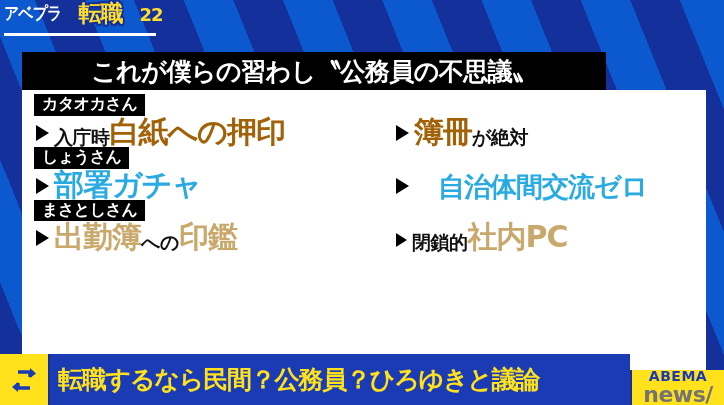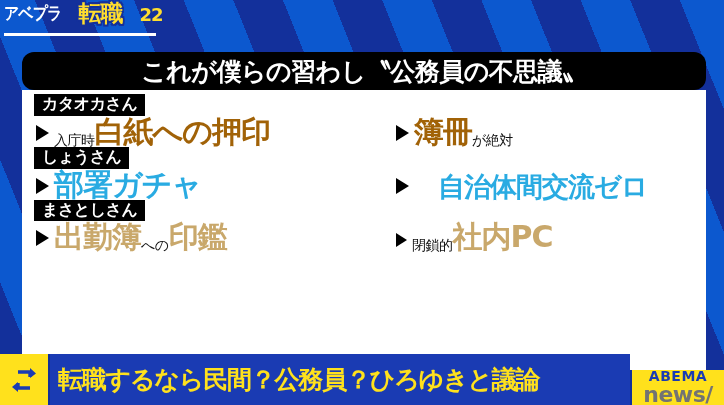--- a/index.html
+++ b/index.html
@@ -40,25 +40,24 @@
       -1.6px 0 #14309b, 1.6px 0 #14309b, 0 -1.6px #14309b, 0 1.6px #14309b,
       -1.6px -1.6px #14309b, 1.6px -1.6px #14309b, -1.6px 1.6px #14309b, 1.6px 1.6px #14309b;
   }
   .logo-22{
     font-size:18px;font-weight:bold;color:#ffdd2e;
     line-height:1;letter-spacing:-1px;padding-bottom:1px;
     font-family:"DejaVu Sans",sans-serif;
   }
   
   .title-bar{
-    position:absolute;left:22px;top:52px;width:684px;height:38px;
+    position:absolute;left:22px;top:52px;width:584px;height:38px;
     background:#000000;
     display:flex;align-items:center;justify-content:center;
     z-index:5;
-    border-radius:12px;
   }
   .title-text{
     color:#ffffff;font-size:25px;font-weight:bold;
     letter-spacing:-0.5px;line-height:1;white-space:nowrap;
   }
   
   .panel{
     position:absolute;left:22px;top:90px;width:684px;height:296px;
     background:#ffffff;z-index:4;
     box-sizing:border-box;
@@ -89,21 +88,21 @@
     border-bottom:8px solid transparent;
     margin-right:5px;margin-bottom:6px;flex:0 0 auto;
   }
   .tri.sm{
     border-left:11px solid #000000;
     border-top:7px solid transparent;
     border-bottom:7px solid transparent;
     margin-bottom:5px;
   }
   .small{
-    font-size:14px;font-weight:normal;color:#111111;
+    font-size:19px;font-weight:bold;color:#111111;
     letter-spacing:-0.5px;line-height:1;
   }
   .big{
     font-size:30px;font-weight:bold;letter-spacing:-1px;line-height:1;
   }
   .big.med{font-size:27px;margin-left:24px;}
   .navy{color:#a16207;}
   .cyan{color:#29abe2;}
   .gold{color:#c9a86b;}
   

